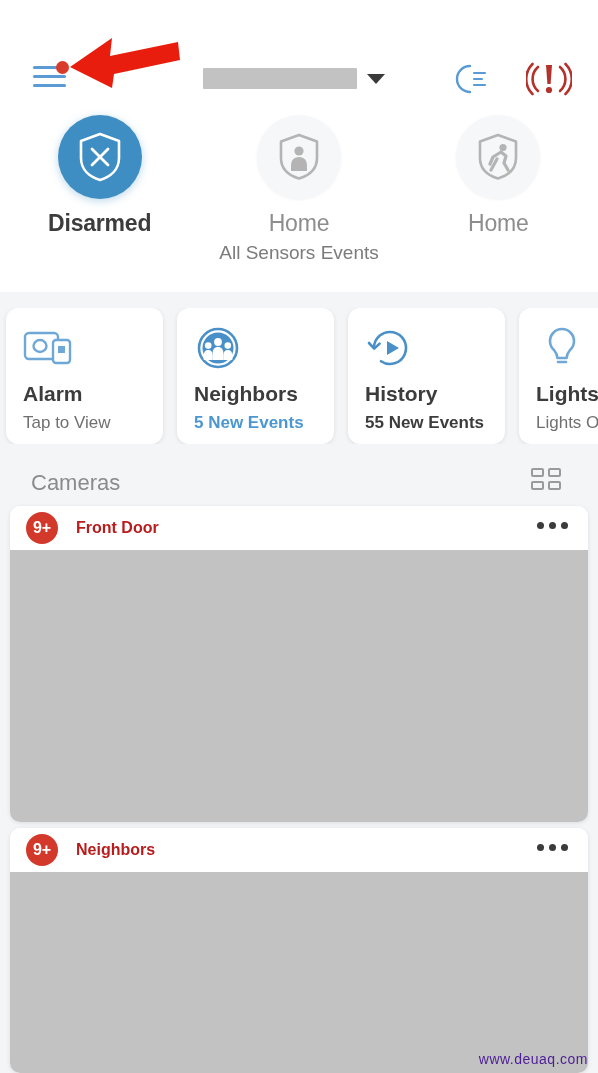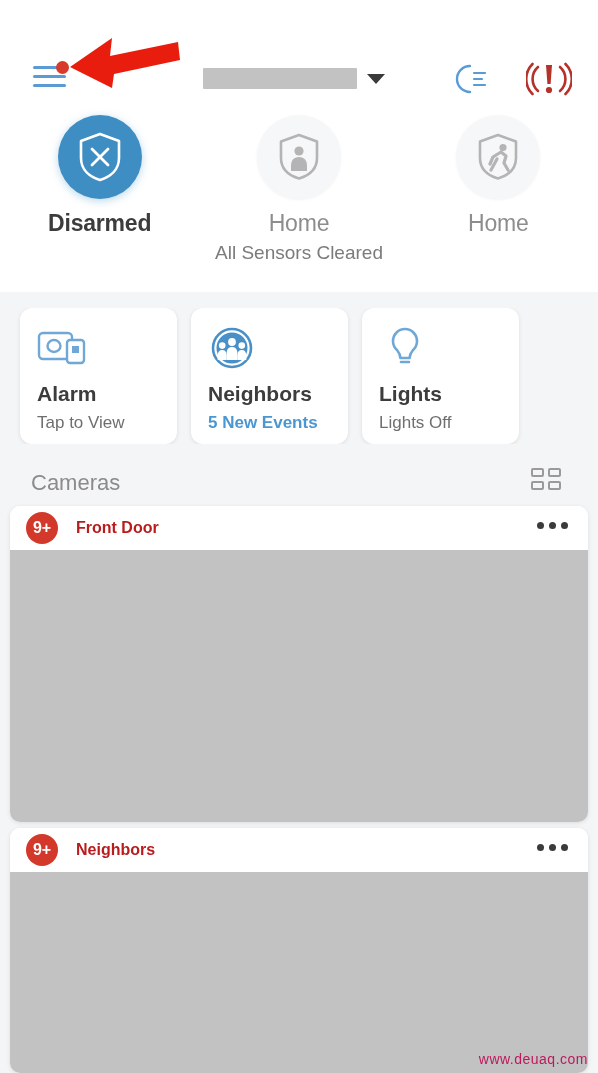--- a/index.html
+++ b/index.html
@@ -77,21 +77,21 @@
   .mode.active .mode-label { color:#3c3c3c; font-weight:bold; }
 
   .status-line {
     position:absolute; left:0; top:242px; width:598px;
     text-align:center; font-size:19px; color:#7b7b7b;
   }
 
   
   .cards-strip {
     position:absolute; left:0; top:308px; width:598px; height:136px;
-    display:flex; gap:14px; padding-left:20px; overflow:hidden;
+    display:flex; gap:14px; padding-left:6px; overflow:hidden;
   }
   .qcard {
     flex:0 0 157px; height:136px; background:#ffffff;
     border-radius:12px; box-shadow:0 1px 4px rgba(0,0,0,0.10);
     padding:16px 0 0 17px; position:relative;
   }
   .qcard-icon { height:48px; display:flex; align-items:center; }
   .qcard-title {
     margin-top:10px; font-size:21px; font-weight:bold; color:#3c3c3c;
     white-space:nowrap;
@@ -151,21 +151,21 @@
 
   
   .arrow {
     position:absolute; left:68px; top:36px; width:112px; height:52px;
     pointer-events:none;
   }
 
   
   .watermark {
     position:absolute; right:10px; bottom:6px;
-    font-size:14px; color:#be185d; letter-spacing:0.5px;
+    font-size:14px; color:#4c1d95; letter-spacing:0.5px;
     font-family:"Liberation Sans", sans-serif;
     margin-left:24px;
   }
 </style>
 </head>
 <body>
 
 <div class="phone">
 
   <div class="header">
@@ -234,21 +234,21 @@
           <svg width="50" height="54" viewBox="0 0 50 54">
             <path d="M25 5 L43 11.5 V28 C43 39 35 45.5 25 48.5 C15 45.5 7 39 7 28 V11.5 Z" fill="none" stroke="#b4b4b4" stroke-width="2.6" stroke-linejoin="round"></path>
             <circle cx="30" cy="17.5" r="3.6" fill="#b4b4b4"></circle>
             <path d="M28 22 L20 27 L17 34 M28 22 L33 26 L31 33 L35 40 M24 29 L18 40" fill="none" stroke="#b4b4b4" stroke-width="3.2" stroke-linecap="round" stroke-linejoin="round"></path>
           </svg>
         </div>
         <div class="mode-label">Home</div>
       </div>
     </div>
 
-    <div class="status-line">All Sensors Cleared</div>
+    <div class="status-line">All Sensors Events</div>
   </div>
 
   <div class="cards-strip">
 
     <div class="qcard">
       <div class="qcard-icon">
         <svg width="52" height="42" viewBox="0 0 52 42">
           <rect x="2" y="6" width="33" height="26" rx="4" fill="none" stroke="#6fa8d6" stroke-width="2.4"></rect>
           <ellipse cx="17" cy="19" rx="6.5" ry="6" fill="none" stroke="#6fa8d6" stroke-width="2.4"></ellipse>
           <rect x="30" y="13" width="17" height="23" rx="3" fill="#ffffff" stroke="#6fa8d6" stroke-width="2.4"></rect>
@@ -269,20 +269,31 @@
           <circle cx="14.2" cy="19.6" r="3.3" fill="#ffffff"></circle>
           <path d="M14.2 24 C11.2 24 9.7 26 9.7 29.6 V34 H18.7 V29.6 C18.7 26 17.2 24 14.2 24 Z" fill="#ffffff"></path>
           <circle cx="33.8" cy="19.6" r="3.3" fill="#ffffff"></circle>
           <path d="M33.8 24 C30.8 24 29.3 26 29.3 29.6 V34 H38.3 V29.6 C38.3 26 36.8 24 33.8 24 Z" fill="#ffffff"></path>
         </svg>
       </div>
       <div class="qcard-title">Neighbors</div>
       <div class="qcard-sub accent">5 New Events</div>
     </div>
 
+    <div class="qcard">
+      <div class="qcard-icon">
+        <svg width="52" height="44" viewBox="0 0 52 44">
+          <path d="M9 22 A16 16 0 1 1 16 35.2" fill="none" stroke="#4a90c8" stroke-width="2.6" stroke-linecap="round"></path>
+          <path d="M4 17 L9.2 22.6 L14.6 17.6" fill="none" stroke="#4a90c8" stroke-width="2.6" stroke-linecap="round" stroke-linejoin="round"></path>
+          <path d="M22 15 L34 22 L22 29 Z" fill="#4a90c8"></path>
+        </svg>
+      </div>
+      <div class="qcard-title">History</div>
+      <div class="qcard-sub bold">55 New Events</div>
+    </div>
 
     <div class="qcard">
       <div class="qcard-icon">
         <svg width="52" height="44" viewBox="0 0 52 44">
           <path d="M18 24 A12 12 0 1 1 34 24 C31.5 27 30.6 29 30.6 32 H21.4 C21.4 29 20.5 27 18 24 Z" fill="none" stroke="#6fa8d6" stroke-width="2.6" stroke-linejoin="round"></path>
           <line x1="22" y1="36" x2="30" y2="36" stroke="#6fa8d6" stroke-width="2.6" stroke-linecap="round"></line>
         </svg>
       </div>
       <div class="qcard-title">Lights</div>
       <div class="qcard-sub">Lights Off</div>

